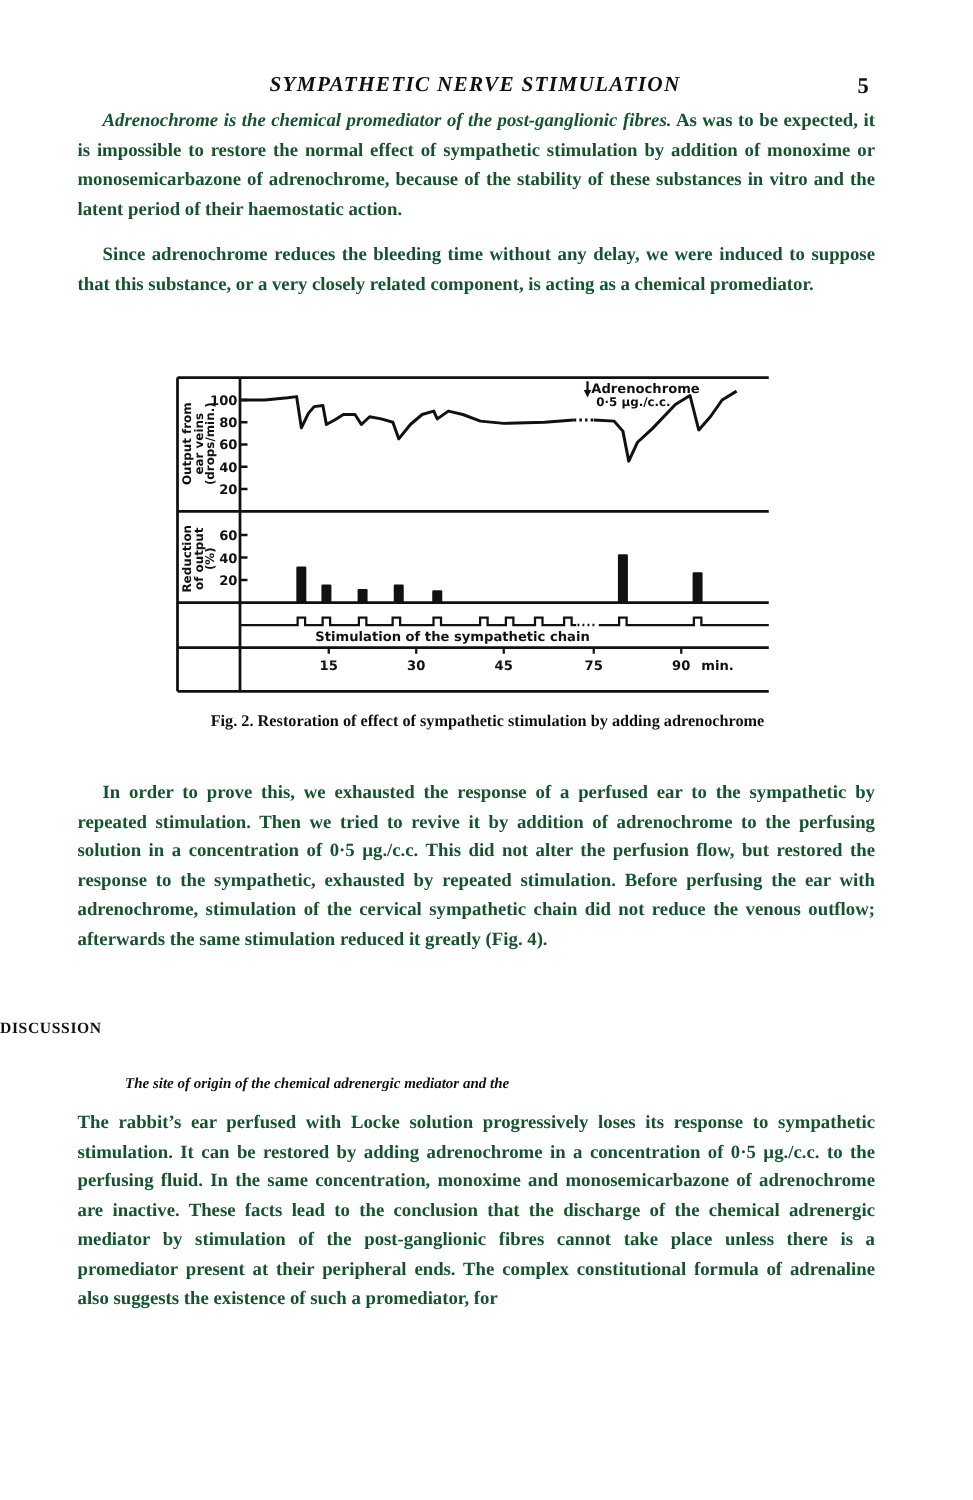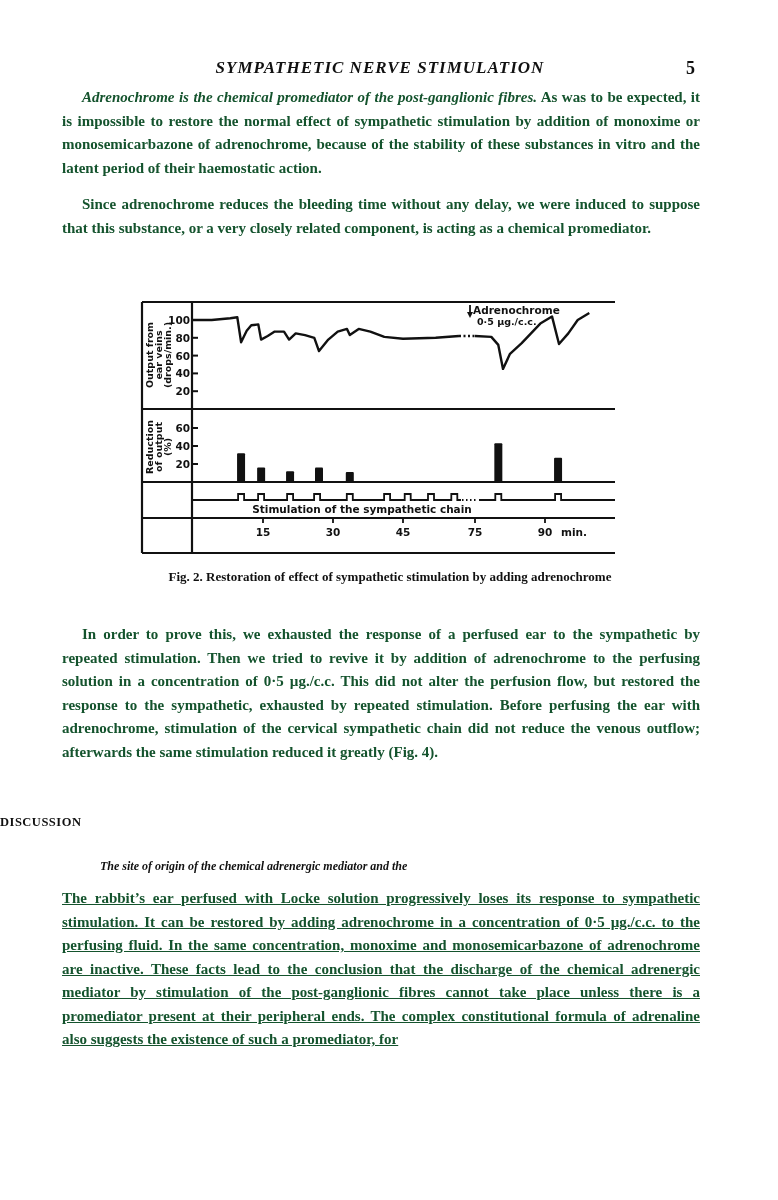--- a/index.html
+++ b/index.html
@@ -114,15 +114,15 @@
 </div>
 
 <div class="para" style="top:623px;">
   <span class="indent"></span><span>In order to prove this, we exhausted the response of a perfused ear to the sympathetic by repeated stimulation. Then we tried to revive it by addition of adrenochrome to the perfusing solution in a concentration of 0·5 µg./c.c. This did not alter the perfusion flow, but restored the response to the sympathetic, exhausted by repeated stimulation. Before perfusing the ear with adrenochrome, stimulation of the cervical sympathetic chain did not reduce the venous outflow; afterwards the same stimulation reduced it greatly (Fig. 4).</span>
 </div>
 
 <div class="discussion">DISCUSSION</div>
 <div class="subhead">
   <div>The site of origin of the chemical adrenergic mediator and the</div>
 </div>
-<div class="para" style="top:887px;text-decoration:underline;">
+<div class="para" style="top:887px;">
   <span>The rabbit’s ear perfused with Locke solution progressively loses its response to sympathetic stimulation. It can be restored by adding adrenochrome in a concentration of 0·5 µg./c.c. to the perfusing fluid. In the same concentration, monoxime and monosemicarbazone of adrenochrome are inactive. These facts lead to the conclusion that the discharge of the chemical adrenergic mediator by stimulation of the post-ganglionic fibres cannot take place unless there is a promediator present at their peripheral ends. The complex constitutional formula of adrenaline also suggests the existence of such a promediator, for</span>
 </div>
 
 </body></html>

